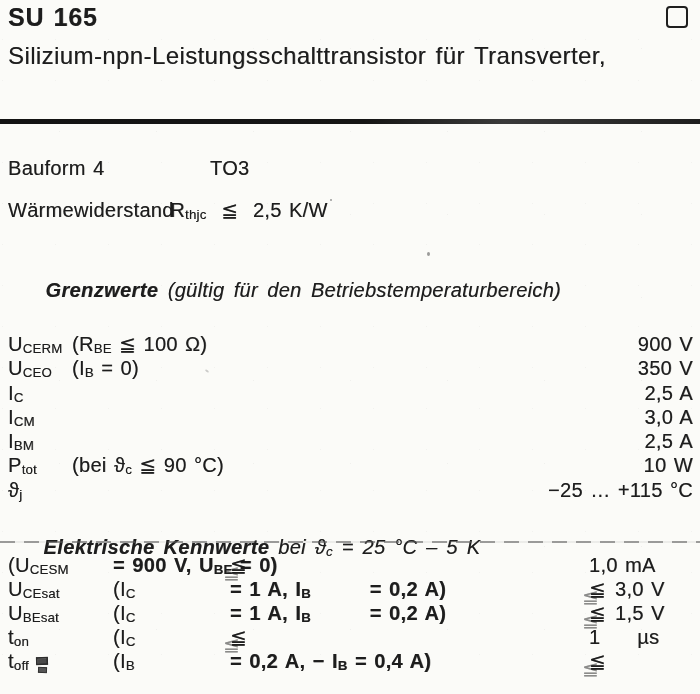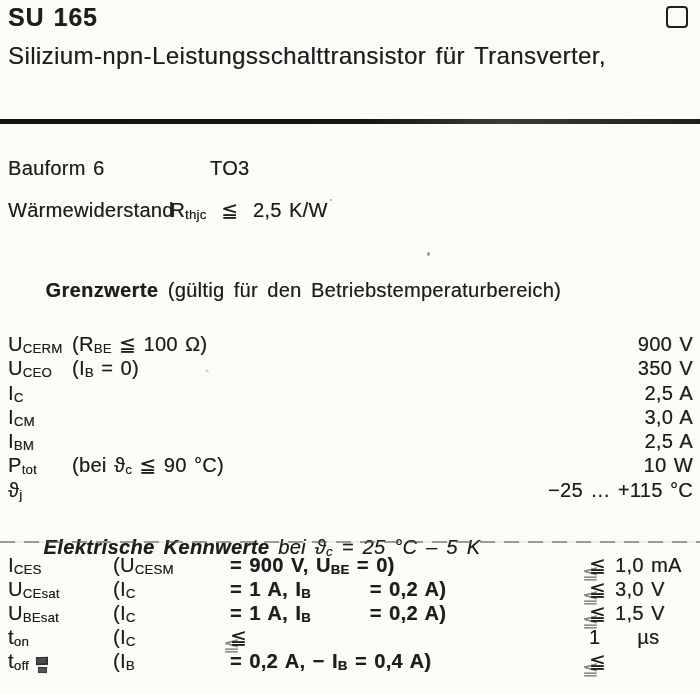--- a/index.html
+++ b/index.html
@@ -27,21 +27,21 @@
   .rule-thick{position:absolute; top:119px; left:0; width:700px; height:5px;
     background:linear-gradient(90deg,#131313 0%,#151515 52%,#3a3a3a 72%,#1e1e1e 100%);}
 
   .line{position:absolute; left:8px; font-size:20px;}
   .line-bauform{top:157px;}
   .line-thermal{top:198px;}
   .lbl195{display:inline-block; width:195px; white-space:nowrap;}
   .lbl155{display:inline-block; width:155px; white-space:nowrap;}
 
   .sec-heading{position:absolute; left:8px; font-size:20px; white-space:pre;}
-  .grenz-heading{top:256px; word-spacing:3.5px;}
+  .grenz-heading{top:256px; word-spacing:3.5px;font-style:italic;}
   .kenn-heading{top:513px; word-spacing:3px;font-style:italic;}
   .sec-heading b{letter-spacing:0.4px;}
 
   .grenz-table{position:absolute; top:295px; left:8px; right:7px;margin-top:37px;}
   .g-row{display:grid; grid-template-columns:64px 1fr auto; height:24.25px; line-height:24.25px; font-size:20px;}
   .g-sym{white-space:nowrap;}
   .g-cond{white-space:pre;}
   .g-val{white-space:pre; justify-self:end; text-align:right;}
 
   .kenn-rule{position:absolute; top:541px; left:0; width:700px; height:2px;
@@ -74,21 +74,21 @@
   <div class="title-row">SU 165</div>
   <div class="corner-box"></div>
 
   <div class="subtitle">
     <div>Silizium-npn-Leistungsschalttransistor für Transverter,</div>
   </div>
 
   <div class="rule-thick"></div>
 
   <div class="line line-bauform">
-    <span class="lbl195">Bauform 6</span>
+    <span class="lbl195">Bauform 4</span>
     <span>TO3</span>
   </div>
 
   <div class="line line-thermal">
     <span class="lbl155">Wärmewiderstand</span>
     <span class="pre">R<span class="sb">thjc</span>  ≦  2,5 K/W</span>
   </div>
 
   <div class="sec-heading grenz-heading">
     <b>Grenzwerte</b><span> </span><span>(gültig für den Betriebstemperaturbereich)</span>
@@ -140,21 +140,20 @@
 </div>
 
   <div class="sec-heading kenn-heading">
     <b>Elektrische Kennwerte</b><span> </span><span>bei ϑ<span class="sb">c</span> = 25 °C – 5 K</span>
   </div>
 
   <div class="kenn-rule"></div>
 
   <div class="kenn-table" id="kenn-rows">
   <div class="k-row">
-    <span class="k-sym">I<span class="sb">CES</span></span>
     <span class="k-param">(U<span class="sb">CESM</span></span>
     <span class="k-cond">= 900 V, U<span class="sb">BE</span> = 0)</span>
     <span class="k-rel" data-ghost="≦">≦</span>
     <span class="k-val">1,0 mA</span>
   </div>
 
   <div class="k-row">
     <span class="k-sym">U<span class="sb">CEsat</span></span>
     <span class="k-param">(I<span class="sb">C</span></span>
     <span class="k-cond">= 1 A, I<span class="sb">B</span>        = 0,2 A)</span>

